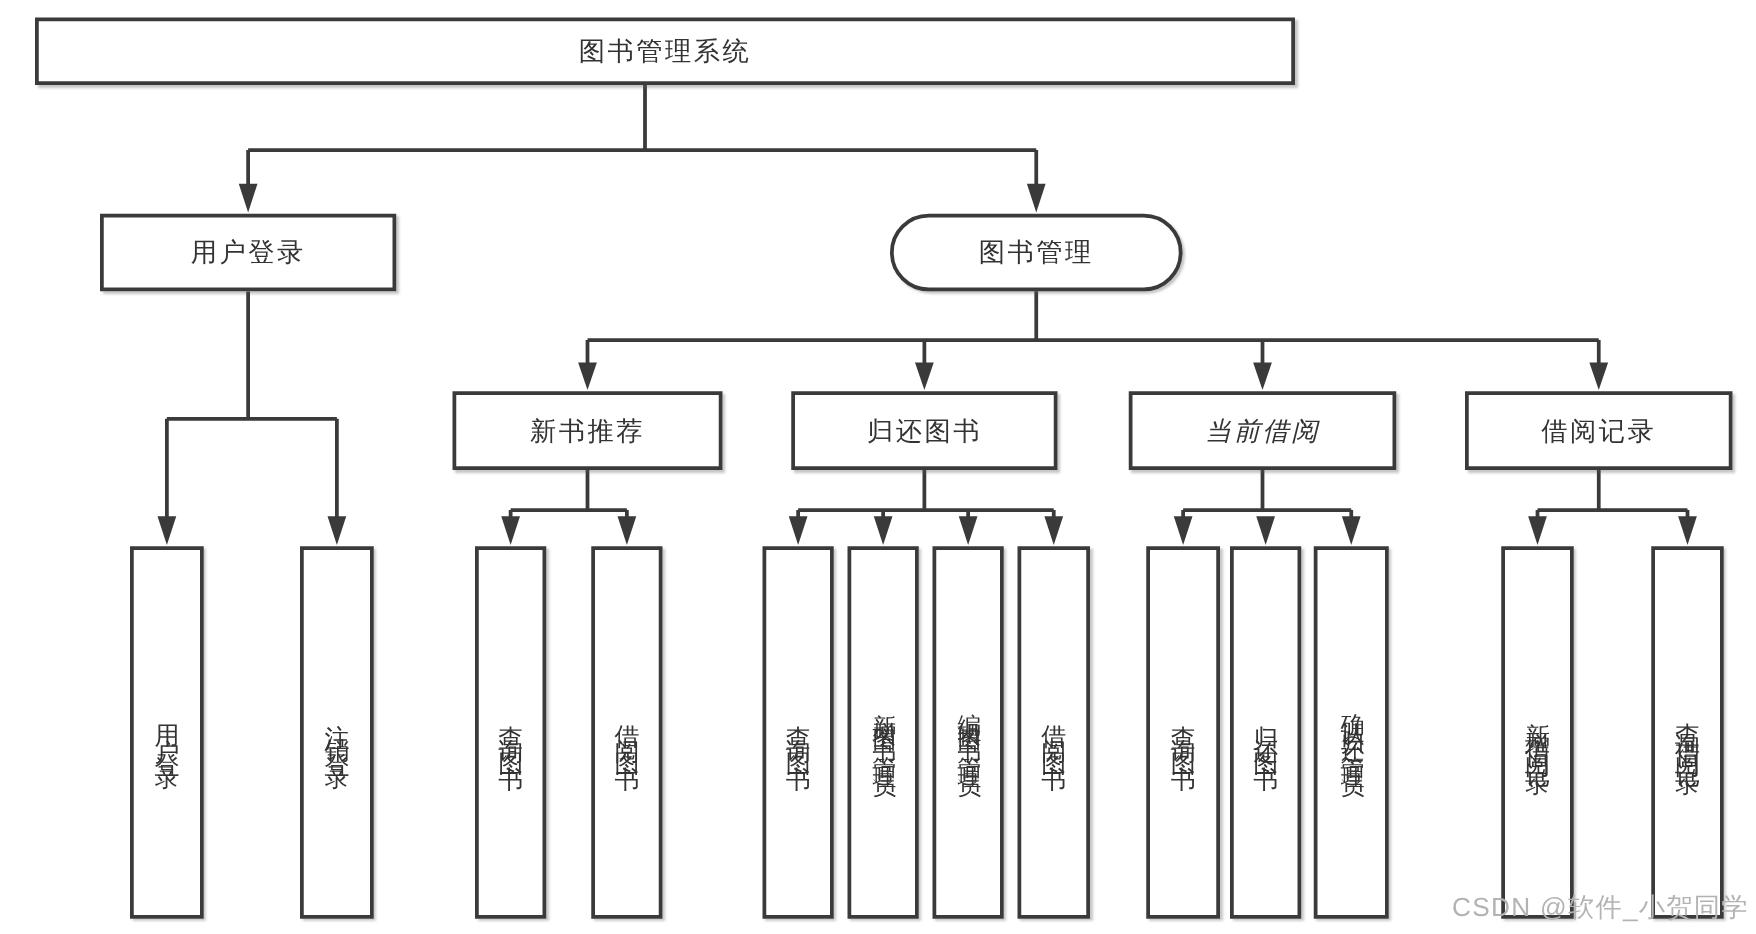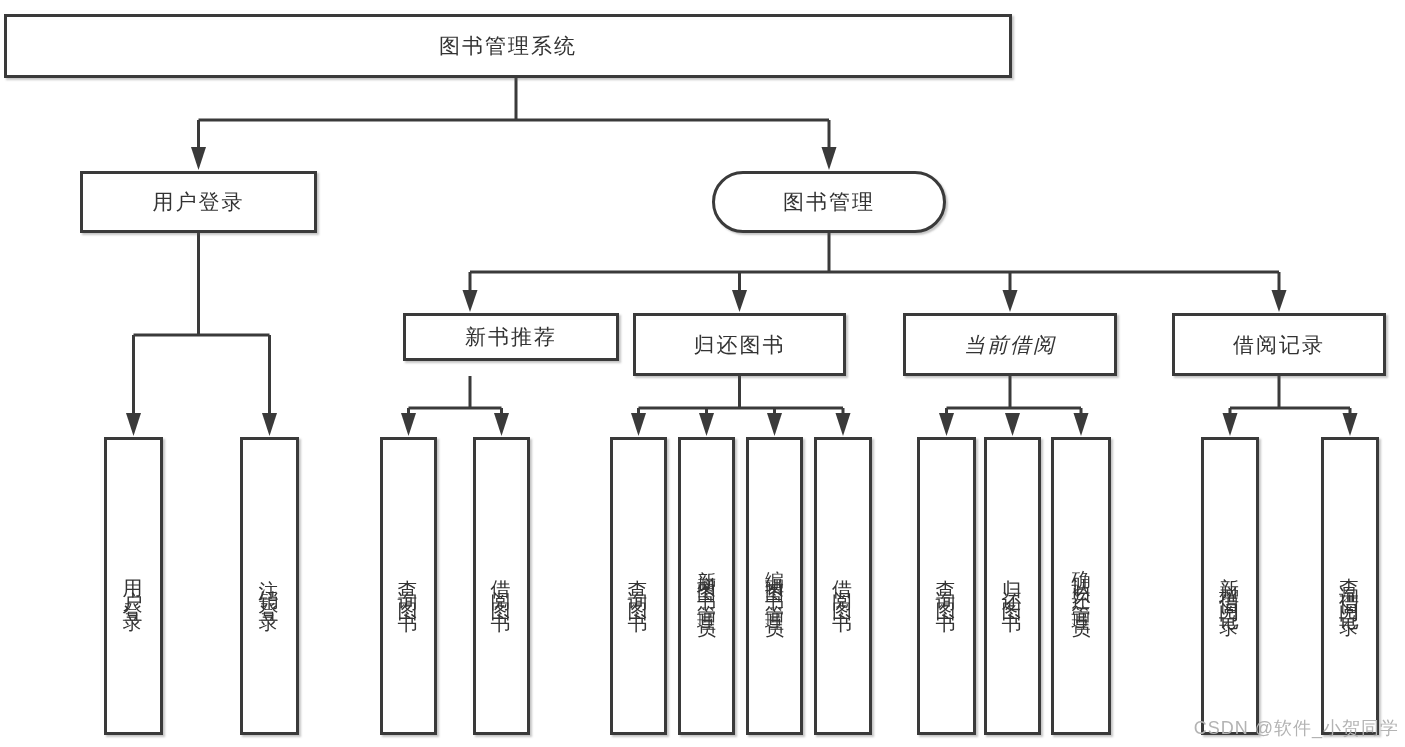--- a/index.html
+++ b/index.html
@@ -38,24 +38,24 @@
   .leaf .lbl{
     writing-mode:vertical-rl;
     text-orientation:mixed;
     font-size:20px;
     letter-spacing:11px;
     white-space:nowrap;
   }
   .leaf .lbl.med{letter-spacing:8px;}
   .leaf .lbl.long{font-size:19px;letter-spacing:7px;}
   
-  #n-root{left:4px;top:14px;width:1008px;height:64px;}
+  #n-root{left:28px;top:14px;width:1008px;height:54px;}
   #n-user-login{left:80px;top:171px;width:237px;height:62px;}
   #n-book-mgmt{left:712px;top:171px;width:234px;height:62px;border-radius:31px;}
-  #n-new-book{left:362px;top:313px;width:216px;height:48px;margin-left:41px;}
+  #n-new-book{left:362px;top:313px;width:216px;height:63px;}
   #n-book-borrow{left:633px;top:313px;width:213px;height:63px;}
   #n-cur-borrow{left:903px;top:313px;width:214px;height:63px;font-style:italic;}
   #n-borrow-rec{left:1172px;top:313px;width:214px;height:63px;}
   
   .leaf{top:437px;height:298px;}
   #l-0{left:104px;width:59px;}
   #l-1{left:240px;width:59px;}
   #l-2{left:380px;width:57px;}
   #l-3{left:473px;width:57px;}
   #l-4{left:610px;width:57px;}
@@ -63,21 +63,21 @@
   #l-6{left:746px;width:57px;}
   #l-7{left:814px;width:58px;}
   #l-8{left:917px;width:59px;}
   #l-9{left:984px;width:57px;}
   #l-10{left:1051px;width:60px;}
   #l-11{left:1201px;width:58px;}
   #l-12{left:1321px;width:58px;}
   .watermark{
     position:absolute;
     right:6px;bottom:7px;
-    font-size:18px;
+    font-size:21px;
     color:var(--watermark);
     letter-spacing:1px;
     z-index:3;
     white-space:nowrap;
   }
 </style>
 </head>
 <body>
 
 <div id="stage">

